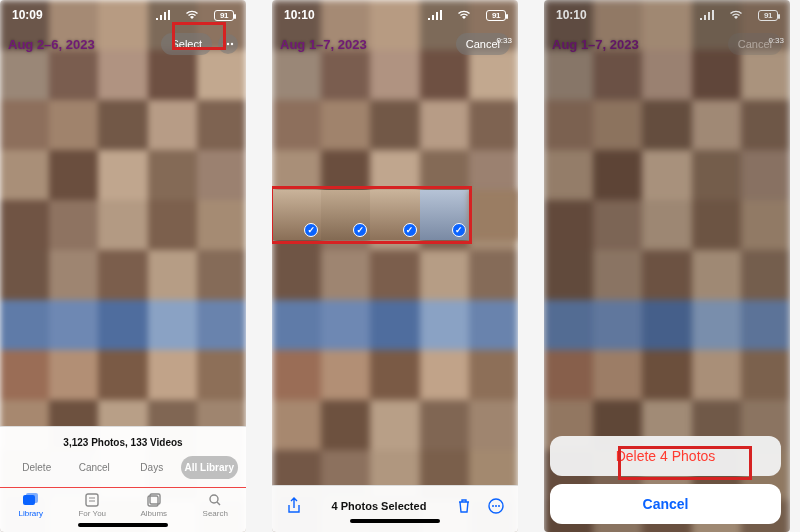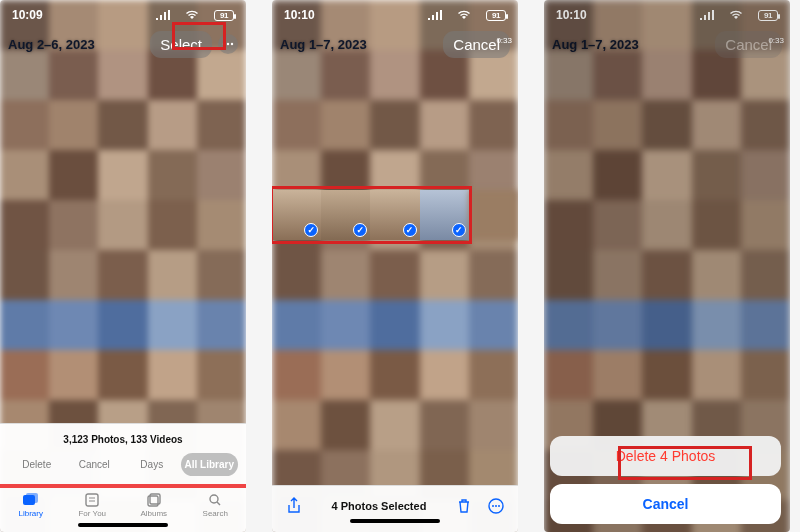--- a/index.html
+++ b/index.html
@@ -51,26 +51,26 @@
   .hdr {
     position: absolute;
     top: 30px; left: 0; right: 0;
     height: 28px;
     display: flex;
     align-items: center;
     justify-content: space-between;
     padding: 0 8px;
     z-index: 50;
   }
-  .hdr-title { font-size: 13px; font-weight: 700; color: #0f172a; text-shadow: 0 0 3px rgba(0,0,0,.4); }
+  .hdr-title { font-size: 13px; font-weight: 700; color: #701a75; text-shadow: 0 0 3px rgba(0,0,0,.4); }
   .hdr-right { display: flex; gap: 6px; align-items: center; }
   .pill {
     background: rgba(120,120,120,.55);
     color: #fff;
-    font-size: 15px;
+    font-size: 11px;
     font-weight: 500;
     padding: 5px 10px;
     border-radius: 11px;
     border: none;
   }
   .circ {
     width: 20px; height: 20px; border-radius: 50%;
     background: rgba(120,120,120,.55);
     display: flex; align-items: center; justify-content: center;
     color: #fff; font-size: 12px; font-weight: 800;
@@ -96,21 +96,21 @@
     padding-top: 6px;
     z-index:60;
   }
   .counts { text-align:center; font-size:10px; font-weight:600; color:#111; padding:4px 0 8px; }
   .filters { display:flex; gap:0; padding:0 8px 8px; }
   .filt {
     flex:1; text-align:center; font-size:10px; color:#7a7a7a;
     padding:6px 0; border-radius:12px;
   }
   .filt.active { background:#bfbfbf; color:#fff; font-weight:600; }
-  .tabbar { display:flex; border-top:4px solid #ef4444; padding:4px 0 2px; }
+  .tabbar { display:flex; border-top:1px solid #ef4444; padding:4px 0 2px; }
   .tab { flex:1; text-align:center; font-size:8px; color:#8a8a8a; }
   .tab.active { color:#0a63ff; }
   .tab .ic { height:16px; display:flex; align-items:center; justify-content:center; margin-bottom:1px; }
   .home-ind { width:90px; height:4px; background:#000; border-radius:2px; margin:3px auto 5px; }
 
   
   .tool2 {
     position:absolute; left:0; right:0; bottom:0;
     background: rgba(252,252,252,.97);
     border-top:1px solid #ddd;

